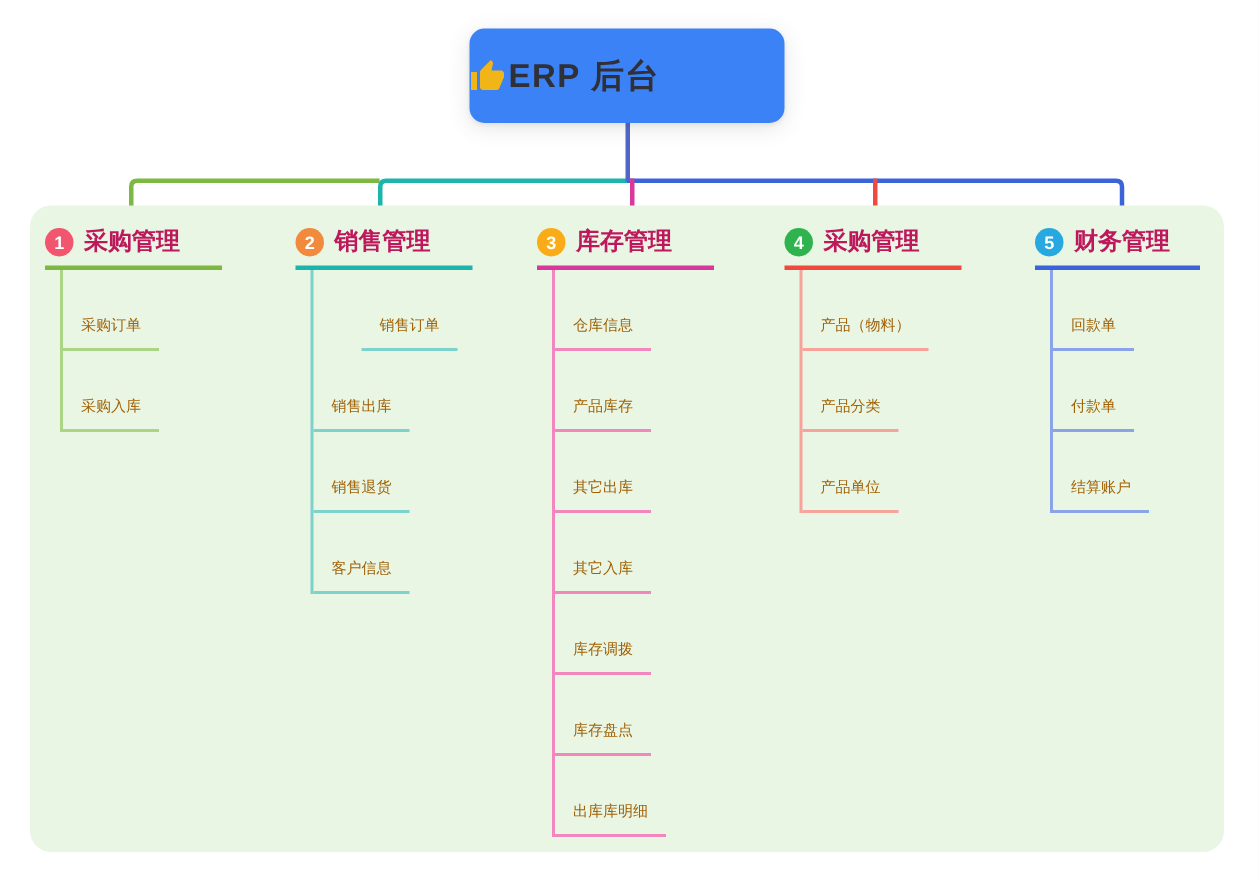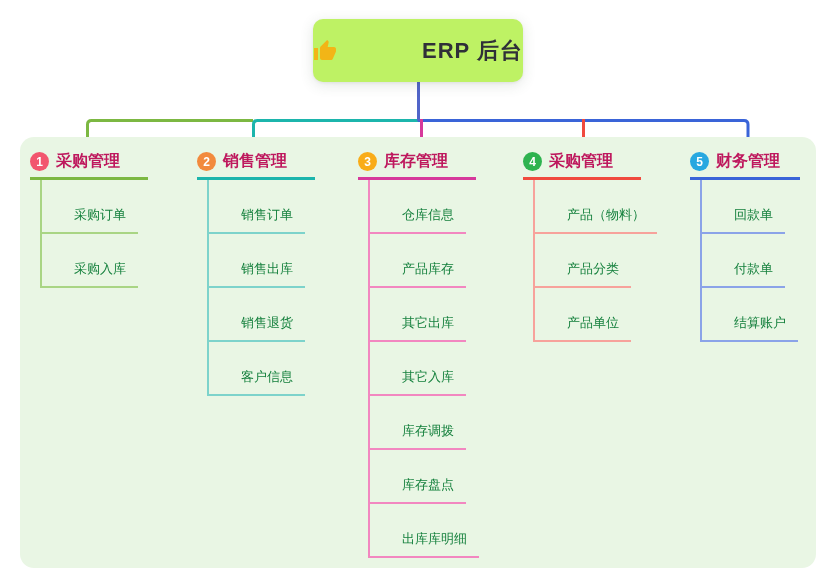--- a/index.html
+++ b/index.html
@@ -10,23 +10,23 @@
   }
   .stage { position: absolute; left: 0; top: 0; width: 839px; height: 588px; }
 
   
   svg.connectors { position: absolute; left: 0; top: 0; width: 839px; height: 588px; pointer-events: none; }
   svg.connectors path { fill: none; stroke-width: 3; stroke-linecap: butt; }
 
   
   .root-card {
     position: absolute; left: 313px; top: 19px; width: 210px; height: 63px;
-    background: #bef264; border-radius: 10px;
+    background: #3b82f6; border-radius: 10px;
     box-shadow: 0 3px 14px rgba(60,80,60,0.14), 0 1px 3px rgba(0,0,0,0.06);
-    display: flex; align-items: center; justify-content: space-between; gap: 12px;
+    display: flex; align-items: center; justify-content: flex-start; gap: 2px;
     cursor: pointer; z-index: 3;
   }
   .root-title { font-size: 22px; font-weight: 600; color: #2f3038; letter-spacing: 1px; }
   .thumb-icon { width: 24px; height: 24px; display: inline-block; }
 
   
   .canvas {
     position: absolute; left: 20px; top: 137px; width: 796px; height: 431px;
     border-radius: 14px; background: #e9f6e4; z-index: 1;
   }
@@ -40,23 +40,23 @@
   .badge {
     width: 19px; height: 19px; border-radius: 50%; flex: 0 0 19px;
     color: #ffffff; font-size: 12px; font-weight: 700;
     display: flex; align-items: center; justify-content: center;
   }
   .branch-title { font-size: 16px; font-weight: 600; color: #be185d; white-space: nowrap; }
 
   .children { margin-left: 10px; border-left: 2px solid #ccc; }
   .child-row { height: 54px; display: flex; align-items: flex-end; cursor: pointer; }
   .child-label {
-    display: inline-block; padding: 0 12px 8px 32px;
+    display: inline-block; padding: 0 12px 8px 12px;
     border-bottom: 2px solid #ccc;
-    font-size: 13px; color: #15803d; white-space: nowrap;
+    font-size: 10px; color: #a16207; white-space: nowrap;
   }
 </style>
 </head>
 <body style="background: rgb(255, 255, 255);">
 
 <div class="stage">
 
   <svg class="connectors" viewBox="0 0 839 588">
     <path d="M 253 120.5 H 91.5 Q 87.5 120.5 87.5 124.5 V 147" stroke="#7cb842"></path>
     <path d="M 418 120.5 H 744 Q 748 120.5 748 124.5 V 147" stroke="#3a64d8"></path>
@@ -90,21 +90,21 @@
       </div>
   </div>
 
   <div class="branch" style="left:197px; width:118px;">
     <div class="branch-title-row" style="border-bottom-color: rgb(28, 181, 172);">
       <span class="badge" style="background: rgb(242, 138, 61);">2</span>
       <span class="branch-title">销售管理</span>
     </div>
     <div class="children" style="border-left-color: rgb(125, 211, 203);">
         <div class="child-row">
-          <span class="child-label" style="border-bottom-color: rgb(125, 211, 203);">销售订单</span>
+          <span class="child-label" style="border-bottom-color: rgb(125, 211, 203); margin-left: 32px;">销售订单</span>
         </div>
         <div class="child-row">
           <span class="child-label" style="border-bottom-color: rgb(125, 211, 203);">销售出库</span>
         </div>
         <div class="child-row">
           <span class="child-label" style="border-bottom-color: rgb(125, 211, 203);">销售退货</span>
         </div>
         <div class="child-row">
           <span class="child-label" style="border-bottom-color: rgb(125, 211, 203);">客户信息</span>
         </div>

